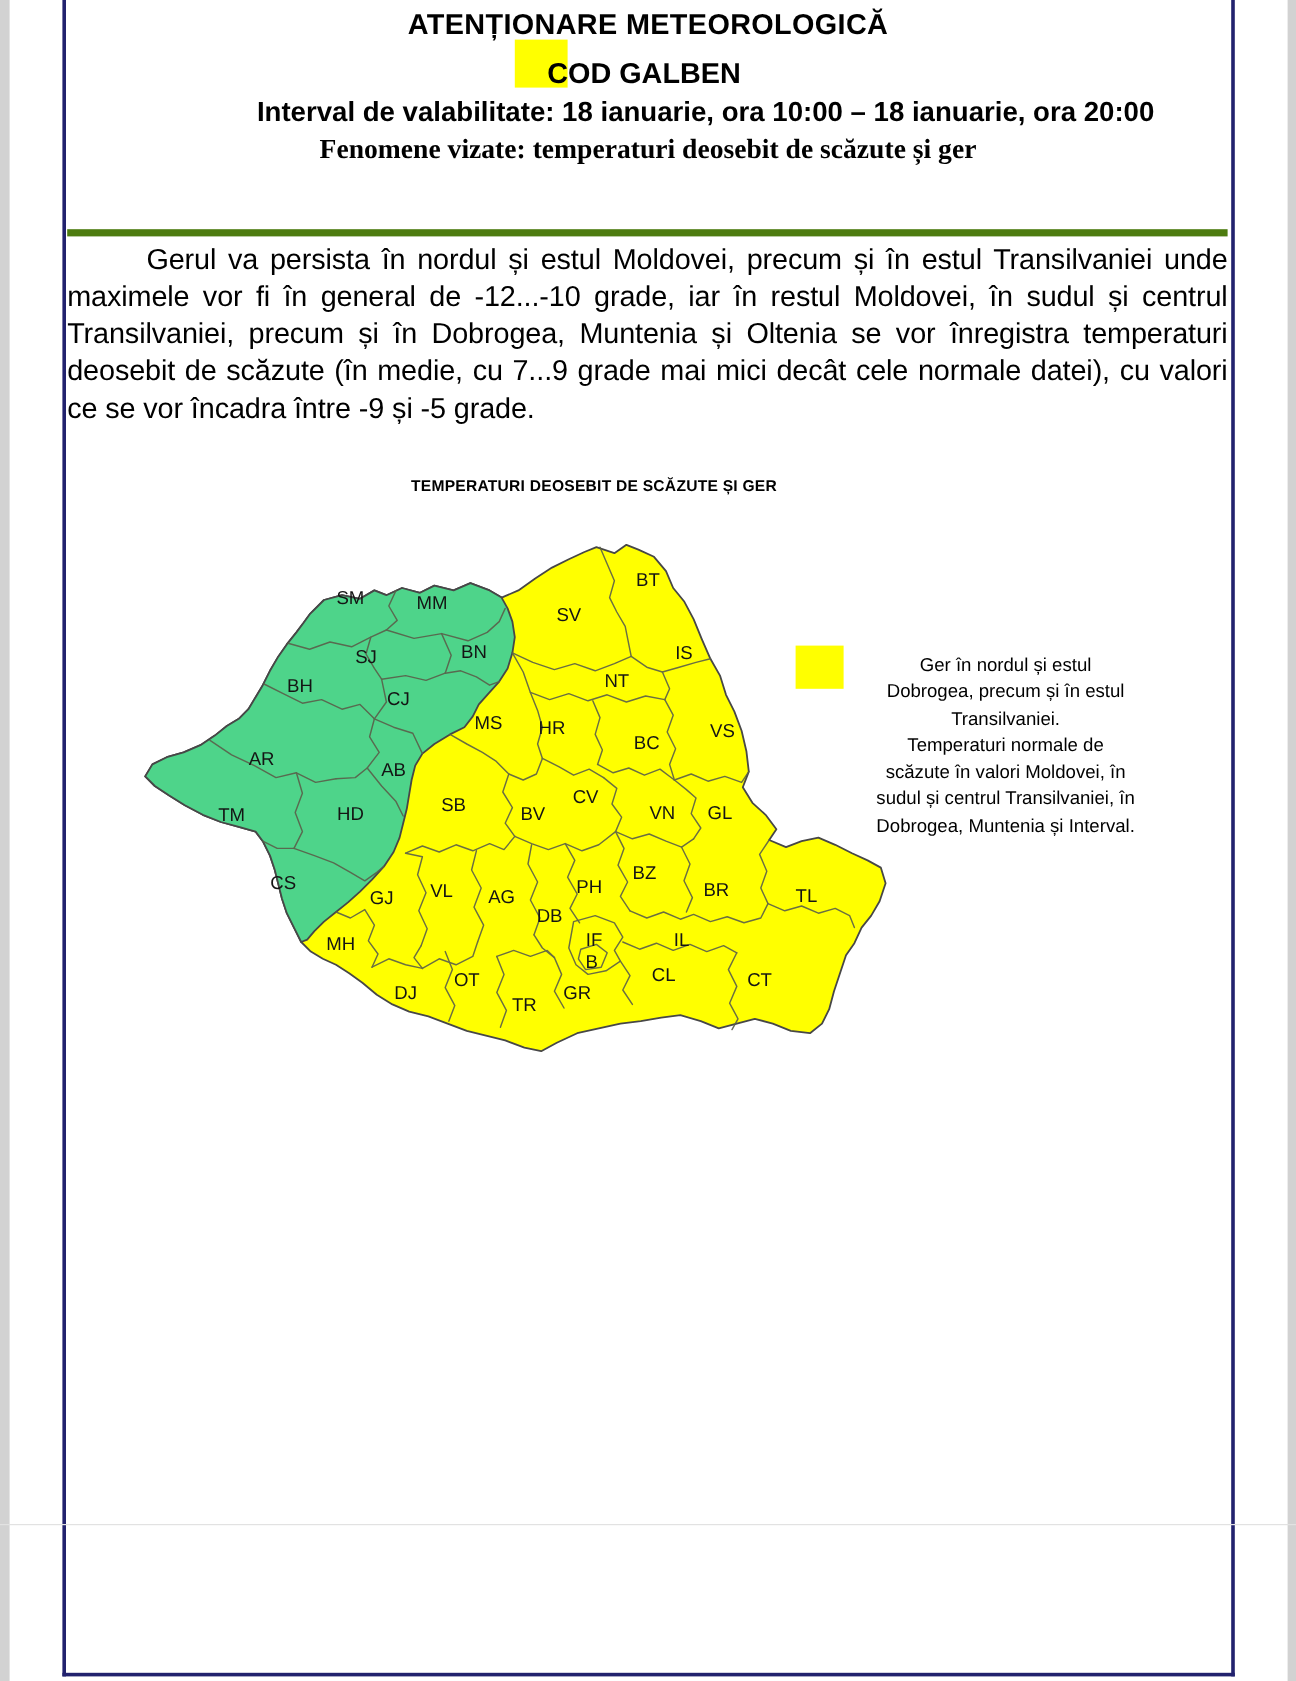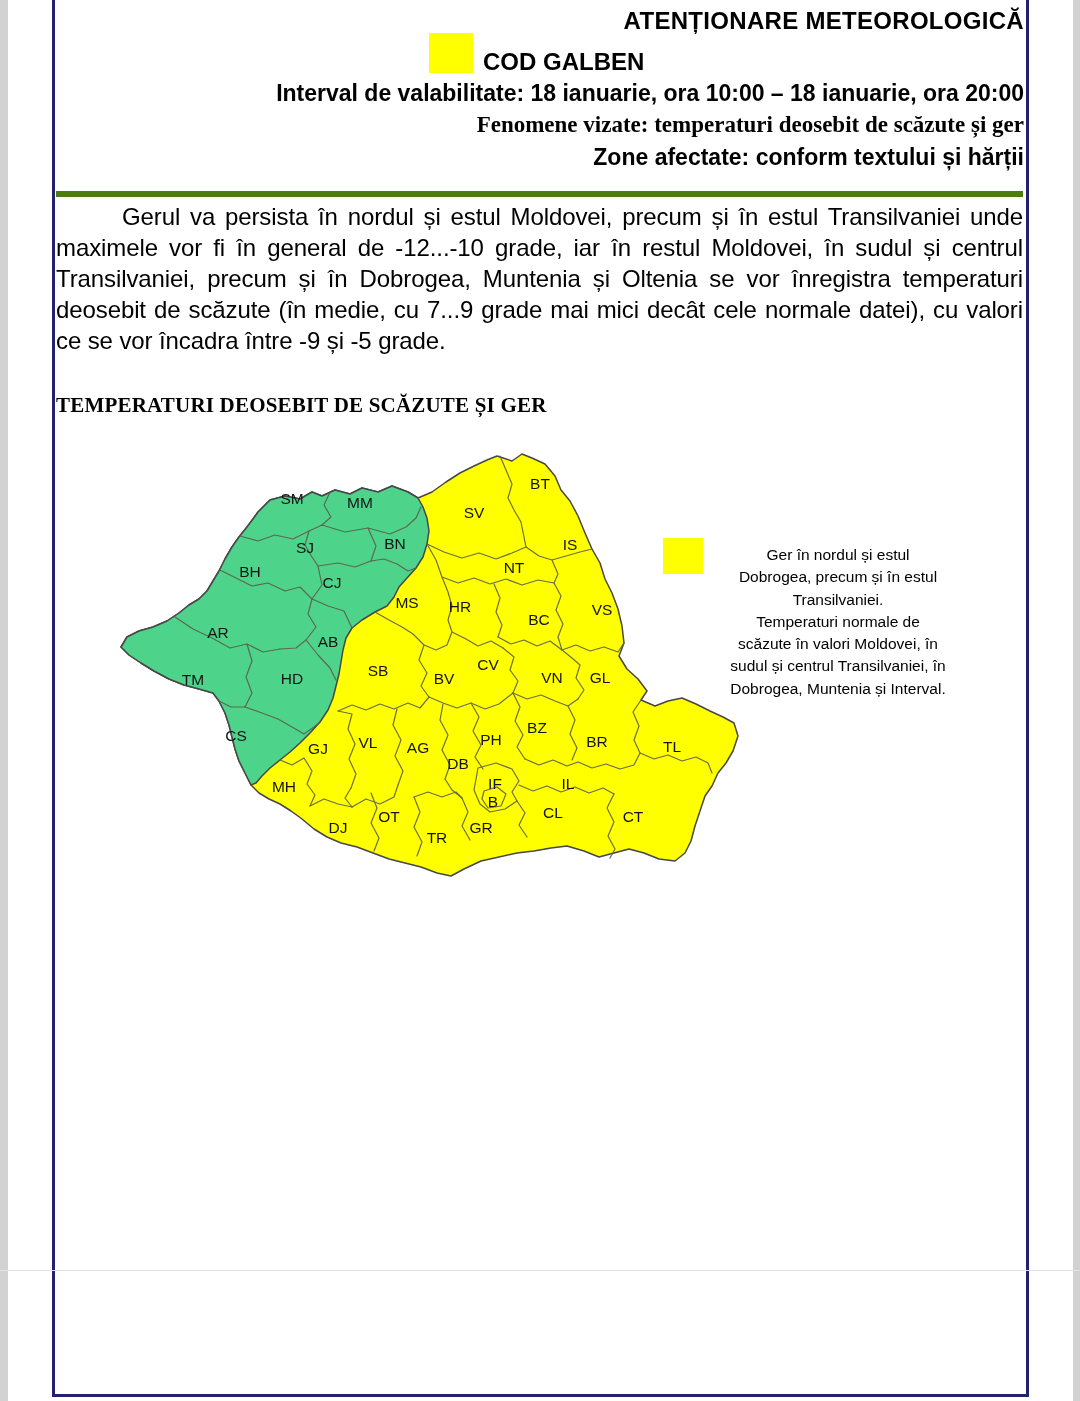--- a/index.html
+++ b/index.html
@@ -4,35 +4,35 @@
 <style>
   html,body{margin:0;padding:0;background:#ffffff;}
   #stage{
     position:relative;width:1080px;height:1401px;overflow:hidden;
     background:#ffffff;font-family:"Liberation Sans",sans-serif;color:#000;
   }
   .margin-strip{position:absolute;top:0;height:1401px;background:#d2d2d2;}
   .page-border-v{position:absolute;top:0;width:3px;height:1397px;background:#22226e;}
   .page-border-b{position:absolute;height:3px;background:#22226e;}
   .page-seam{position:absolute;left:0;width:1080px;height:1px;background:#e2e2e2;}
-  .hdr{position:absolute;left:56px;width:968px;text-align:right;font-weight:bold;line-height:30px;}
+  .hdr{position:absolute;left:56px;width:968px;text-align:center;font-weight:bold;line-height:30px;}
   .title{top:6px;font-size:24px;letter-spacing:.3px;}
   .cod-swatch{position:absolute;left:429px;top:33px;width:44px;height:40px;}
-  .cod-label{position:absolute;left:483px;top:47px;font-weight:bold;font-size:24px;line-height:30px;}
-  .line-interval{top:78px;font-size:23px;}
+  .cod-label{position:absolute;left:456px;top:47px;font-weight:bold;font-size:24px;line-height:30px;}
+  .line-interval{top:78px;font-size:23px;padding-left:48px;}
   .line-fenomene{top:110px;font-size:23px;font-family:Liberation Serif, serif;}
   .line-zone{top:142px;font-size:23px;}
   .para{
     position:absolute;left:56px;top:191px;width:967px;
     border-top:6px solid #4d7c0f;padding-top:4px;
     font-size:24px;line-height:31px;text-align:justify;text-indent:66px;
     letter-spacing:-0.1px;
   }
-  .map-title{position:absolute;left:56px;top:390px;width:878px;
-    font-weight:bold;font-size:21px;line-height:30px;letter-spacing:.2px;font-family:Liberation Serif, serif;}
+  .map-title{position:absolute;left:56px;top:390px;width:878px;text-align:center;
+    font-weight:bold;font-size:13px;line-height:30px;letter-spacing:.2px;}
   svg.map{position:absolute;left:0;top:0;pointer-events:none;}
   .legend-swatch{position:absolute;left:663px;top:538px;width:40px;height:36px;}
   .legend-text{position:absolute;left:706px;top:544px;width:264px;text-align:center;
     font-weight:normal;font-size:15.5px;line-height:22.3px;}
 </style>
 </head>
 <body>
 
 <div id="stage">
 
@@ -42,21 +42,20 @@
   <div class="page-border-v" style="left:52px;"></div>
   <div class="page-border-v" style="left:1026px;"></div>
   <div class="page-border-b" style="left:52px;top:1394px;width:977px;"></div>
   <div class="page-seam" style="top:1270px;"></div>
 
   <div class="hdr title">ATENȚIONARE METEOROLOGICĂ</div>
   <div class="cod-swatch" style="background: rgb(255, 255, 0);"></div>
   <div class="cod-label">COD GALBEN</div>
   <div class="hdr line-interval">Interval de valabilitate: 18 ianuarie, ora 10:00 – 18 ianuarie, ora 20:00</div>
   <div class="hdr line-fenomene">Fenomene vizate: temperaturi deosebit de scăzute și ger</div>
-  <div class="hdr line-zone">Zone afectate: conform textului și hărții</div>
 
   <div class="para">Gerul va persista în nordul și estul Moldovei, precum și în estul Transilvaniei unde maximele vor fi în general de -12...-10 grade, iar în restul Moldovei, în sudul și centrul Transilvaniei, precum și în Dobrogea, Muntenia și Oltenia se vor înregistra temperaturi deosebit de scăzute (în medie, cu 7...9 grade mai mici decât cele normale datei), cu valori ce se vor încadra între -9 și -5 grade.</div>
 
   <div class="map-title">TEMPERATURI DEOSEBIT DE SCĂZUTE ȘI GER</div>
 
   <svg class="map" width="1080" height="1401" viewBox="0 0 1080 1401">
 
     <path fill="#ffff00" stroke="#474747" stroke-width="1.5" stroke-linejoin="round" d="M258,512 L270,500 L285,496 L300,499 L312,492 L322,496 L335,490 L350,494 L362,488 L378,492 L392,486 L408,492 L418,498
          L432,492 L446,482 L460,473 L474,466 L487,460 L497,456 L512,461 L522,454 L532,458 L545,464 L555,476 L561,490 L570,501
          L578,516 L585,533 L592,549 L600,563 L605,579 L612,593 L618,609 L622,626 L624,643 L619,656 L627,669 L638,679 L647,691

